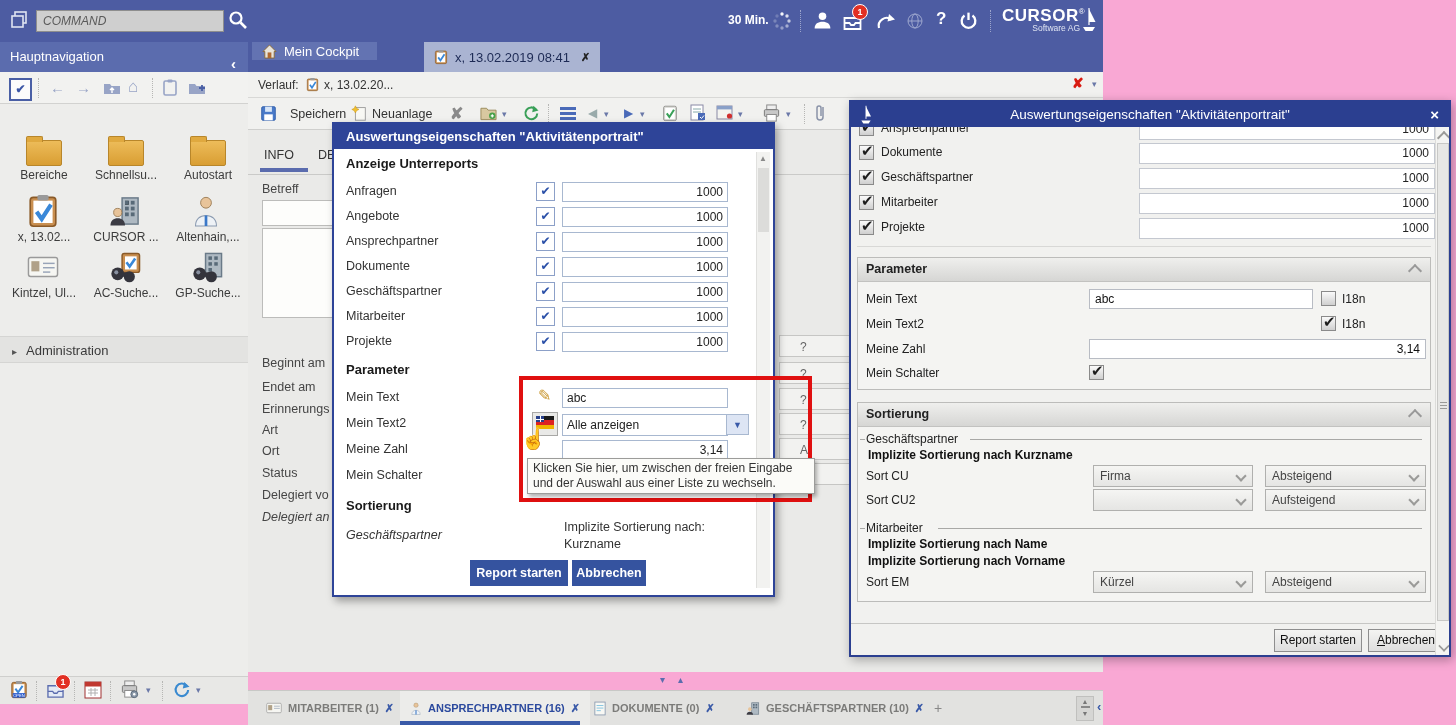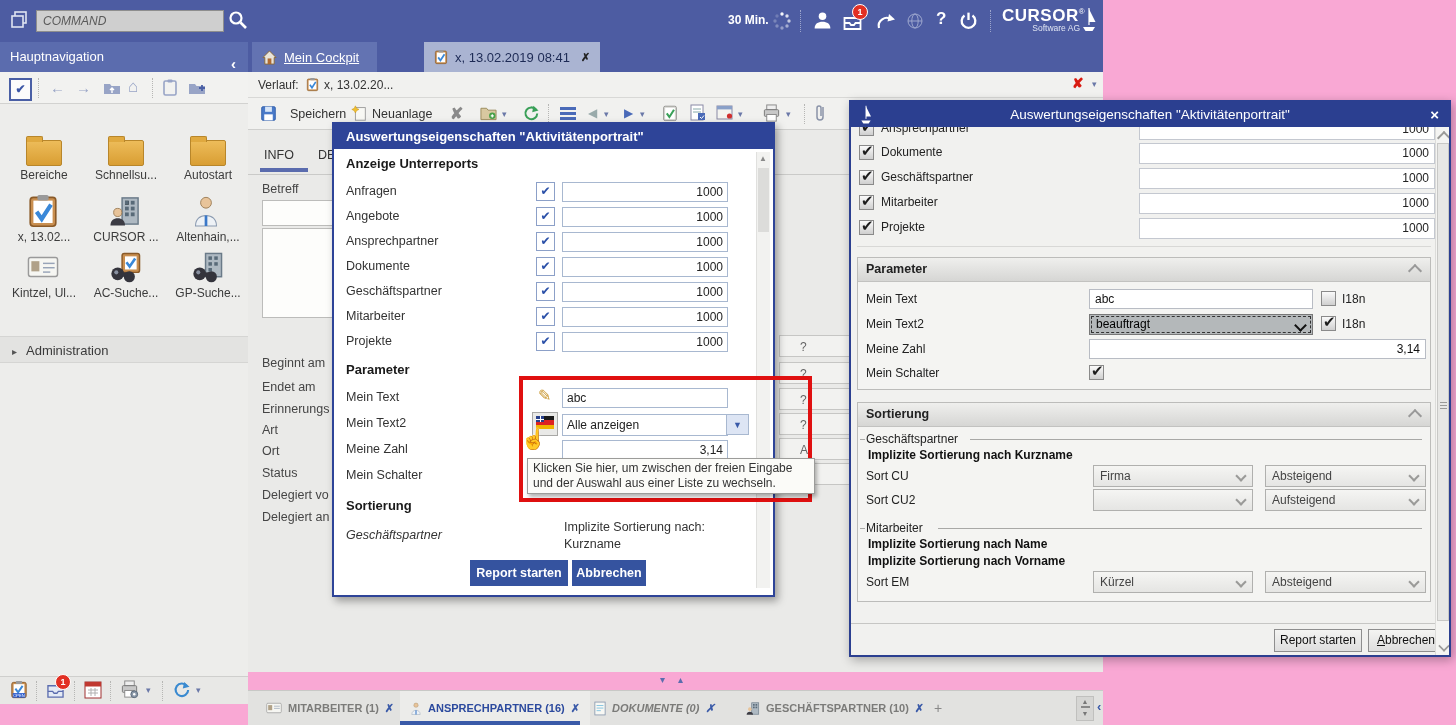--- a/index.html
+++ b/index.html
@@ -36,22 +36,22 @@
   .grid-item{position:absolute;width:76px;text-align:center;}
   .grid-item .lbl{font-size:12px;color:#3c3c3c;white-space:nowrap;overflow:hidden;display:block;margin-top:2px;}
   .folder{position:relative;width:34px;height:24px;margin:4px auto 0;background:linear-gradient(#edbc5a,#d99e33);
           border:1px solid #b8862a;border-radius:2px;}
   .folder::before{content:"";position:absolute;left:-1px;top:-5px;width:15px;height:5px;background:#e0a93f;
           border:1px solid #b8862a;border-bottom:none;border-radius:2px 2px 0 0;}
   .side-bot{left:0;top:676px;width:248px;height:27px;background:#e8e8e6;border-top:1px solid #cfcfcd;}
 
   
   .tabrow{left:248px;top:42px;width:855px;height:30px;background:#4d5ca2;}
-  .tab1{position:absolute;left:4px;top:0;height:30px;background:#6373b2;color:#fff;font-size:13px;
-        display:flex;align-items:center;gap:7px;padding:0 18px 0 10px;text-decoration:underline;}
+  .tab1{position:absolute;left:4px;top:0;height:18px;background:#6373b2;color:#fff;font-size:13px;
+        display:flex;align-items:center;gap:7px;padding:0 18px 0 10px;}
   .tab2{position:absolute;left:176px;top:0;height:30px;background:#aab4d2;color:#1d2a55;font-size:13px;
         display:flex;align-items:center;gap:7px;padding:0 10px;}
   .verlauf{left:248px;top:72px;width:855px;height:26px;background:#f1f1ef;border-bottom:1px solid #d8d8d6;box-sizing:border-box;}
   .toolbar{left:248px;top:98px;width:855px;height:32px;background:#f1f1ef;border-bottom:1px solid #cfcfcd;box-sizing:border-box;}
   .tlb-txt{font-size:12.5px;color:#333;}
   .caret{color:#6a78a8;font-size:9px;}
   .gray-x{color:#8a8a8a;font-size:16px;font-weight:bold;}
   .form-bg{left:248px;top:130px;width:855px;height:542px;background:#eaeae8;}
   .ftab{font-size:12.5px;color:#333;}
   .ftab-bar{position:absolute;left:12px;top:24px;width:48px;height:4px;background:#5b6cae;}
@@ -529,21 +529,21 @@
     <span class="flabel" style="top:52px;">Betreff</span>
     <div class="fbox" style="left:14px;top:70px;width:150px;height:24px;"></div>
     <div class="fbox" style="left:14px;top:98px;width:150px;height:88px;"></div>
     <span class="flabel" style="top:226px;">Beginnt am</span>
     <span class="flabel" style="top:250px;">Endet am</span>
     <span class="flabel" style="top:272px;">Erinnerungs</span>
     <span class="flabel" style="top:293px;">Art</span>
     <span class="flabel" style="top:314px;">Ort</span>
     <span class="flabel" style="top:336px;">Status</span>
     <span class="flabel" style="top:358px;">Delegiert vo</span>
-    <span class="flabel" style="top:380px;">Delegiert an</span>
+    <span class="flabel" style="top:380px;font-style:italic;">Delegiert an</span>
 
     <div class="sbox" style="top:205px;">?</div>
     <div class="sbox" style="top:232px;">?</div>
     <div class="sbox" style="top:258px;">?</div>
     <div class="sbox" style="top:283px;">?</div>
     <div class="sbox" style="top:308px;">A</div>
     <div class="sbox" style="top:333px;"></div>
 
     <span class="abs chev-updown" style="left:412px;top:544px;">▾</span>
     <span class="abs chev-updown" style="left:430px;top:544px;">▴</span>
@@ -563,21 +563,21 @@
     <div class="btab active" style="left:152px;">
       <svg width="12" height="15" viewBox="0 0 20 22">
           <circle cx="10" cy="5.5" r="3.6" fill="#e8c49a" stroke="#9a7a52" stroke-width=".6"></circle>
           <path d="M3 21c0-4.6 3-7 7-7s7 2.4 7 7z" fill="#eef2f6" stroke="#8a9ab0" stroke-width=".7"></path>
           <path d="M10 14v7" stroke="#3a78c8" stroke-width="1.8"></path>
         </svg>
       <span>ANSPRECHPARTNER (16)</span>
       <span class="x">✗</span>
     </div>
     <div class="btab-underline" style="left:152px;width:180px;"></div>
-    <div class="btab" style="left:336px;font-style:italic;">
+    <div class="btab" style="left:336px;">
       <svg width="12" height="15" viewBox="0 0 14 17">
           <rect x="1" y="1" width="12" height="15" fill="#f8f8f4" stroke="#8a9ab0"></rect>
           <line x1="3" y1="5" x2="11" y2="5" stroke="#7ac0e0"></line>
           <line x1="3" y1="8" x2="11" y2="8" stroke="#7ac0e0"></line>
           <line x1="3" y1="11" x2="8" y2="11" stroke="#7ac0e0"></line>
         </svg>
       <span>DOKUMENTE (0)</span>
       <span class="x">✗</span>
     </div>
     <div class="btab" style="left:488px;">
@@ -739,24 +739,20 @@
         <div class="group-hdr">
           <span>Parameter</span>
           <span class="chup"></span>
         </div>
         <span class="g-lab" style="top:34px;">Mein Text</span>
         <div class="g-input" style="left:231px;top:31px;width:224px;height:20px;text-align:left;">abc</div>
         <span class="cb2" style="left:463px;top:33px;"></span>
         <span class="i18n-lab" style="left:484px;top:34px;">I18n</span>
 
         <span class="g-lab" style="top:59px;">Mein Text2</span>
-        <div class="sel-gray" style="left:231px;top:56px;width:224px;height:21px;">
-          <span>beauftragt</span>
-          <span class="chevb"></span>
-        </div>
         <span class="cb2 checked" style="left:463px;top:58px;"></span>
         <span class="i18n-lab" style="left:484px;top:59px;">I18n</span>
 
         <span class="g-lab" style="top:84px;">Meine Zahl</span>
         <div class="g-input" style="left:231px;top:81px;width:337px;height:20px;text-align:right;">3,14</div>
 
         <span class="g-lab" style="top:108px;">Mein Schalter</span>
         <span class="cb2 checked" style="left:231px;top:107px;"></span>
       </div>
 

